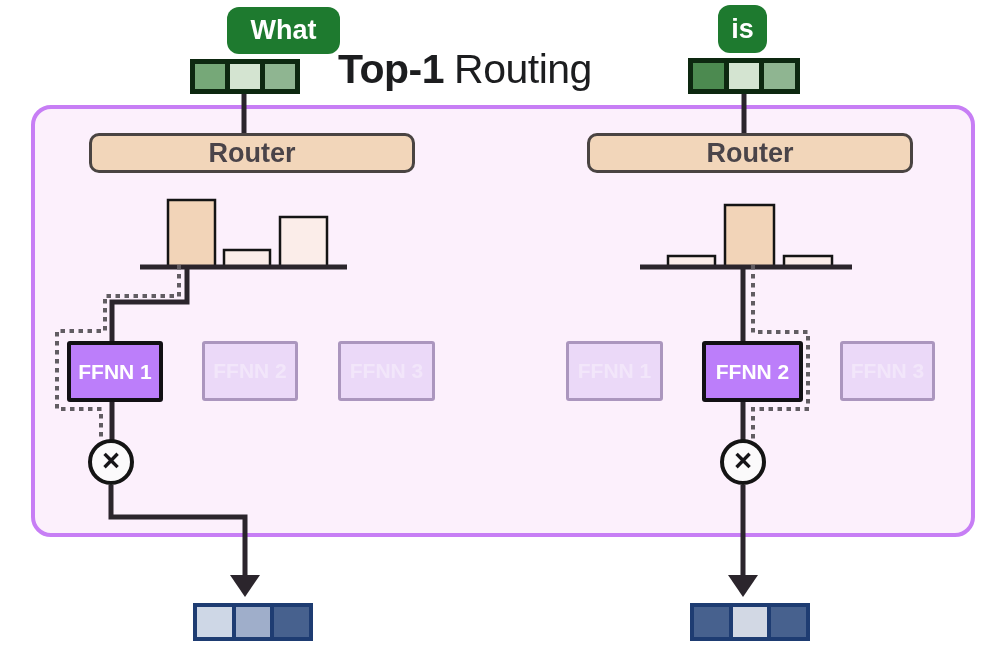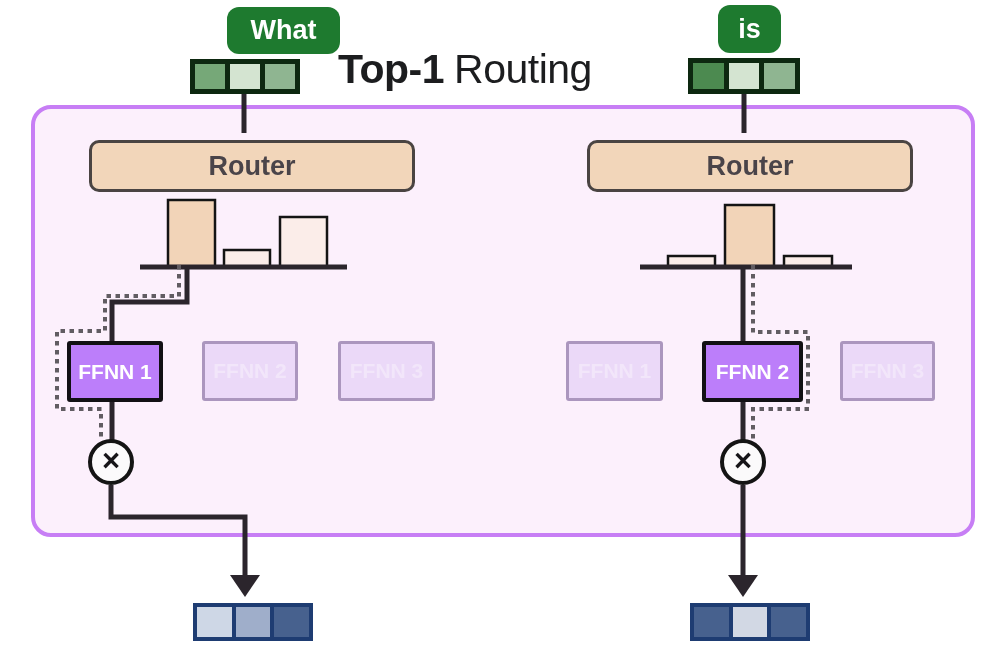--- a/index.html
+++ b/index.html
@@ -21,21 +21,21 @@
               stroke-dasharray:0.5 8.5; stroke-linecap:square; }
   .arrowhead{ fill:var(--line); }
 
   
   .token {
     position:absolute; display:flex; align-items:center; justify-content:center;
     background:var(--token-fill); color:var(--token-text);
     border-radius:12px; font-weight:700; font-size:27px;
   }
   .token-what { left:195px; top:7px;  width:113px; height:47px;margin-left:32px; }
-  .token-is   { left:718px; top:5px;  width:63px; height:48px; }
+  .token-is   { left:718px; top:5px;  width:49px; height:48px; }
 
   
   .emb {
     position:absolute; display:flex; gap:5px; padding:5px;
     background:var(--embedding-border);
   }
   .emb-what { left:190px; top:59px; width:110px; height:35px; }
   .emb-is   { left:688px; top:58px; width:112px; height:36px; }
   .emb .cell { flex:1; }
 
@@ -43,25 +43,25 @@
   .title {
     position:absolute; left:338px; top:46px;
     font-size:41px; color:var(--title-text); letter-spacing:-0.5px;
     white-space:nowrap;
   }
   .title .b { font-weight:700; }
   .title .r { font-weight:400; margin-left:10px;margin-top:15px; }
 
   
   .router {
-    position:absolute; width:326px; height:52px;
+    position:absolute; width:326px; height:40px;
     display:flex; align-items:center; justify-content:center;
     background:var(--router-fill); border:3.5px solid var(--router-border);
     border-radius:10px; color:var(--router-text);
-    font-weight:700; font-size:27px;margin-top:7px;
+    font-weight:700; font-size:27px;
   }
   .router-left  { left:89px;  top:133px; }
   .router-right { left:587px; top:133px; }
 
   
   .expert {
     position:absolute; display:flex; align-items:center; justify-content:center;
     border-radius:3px; font-weight:700; font-size:21px;
     background:var(--expert-unselected-fill);
     border:3px solid var(--expert-unselected-border);

